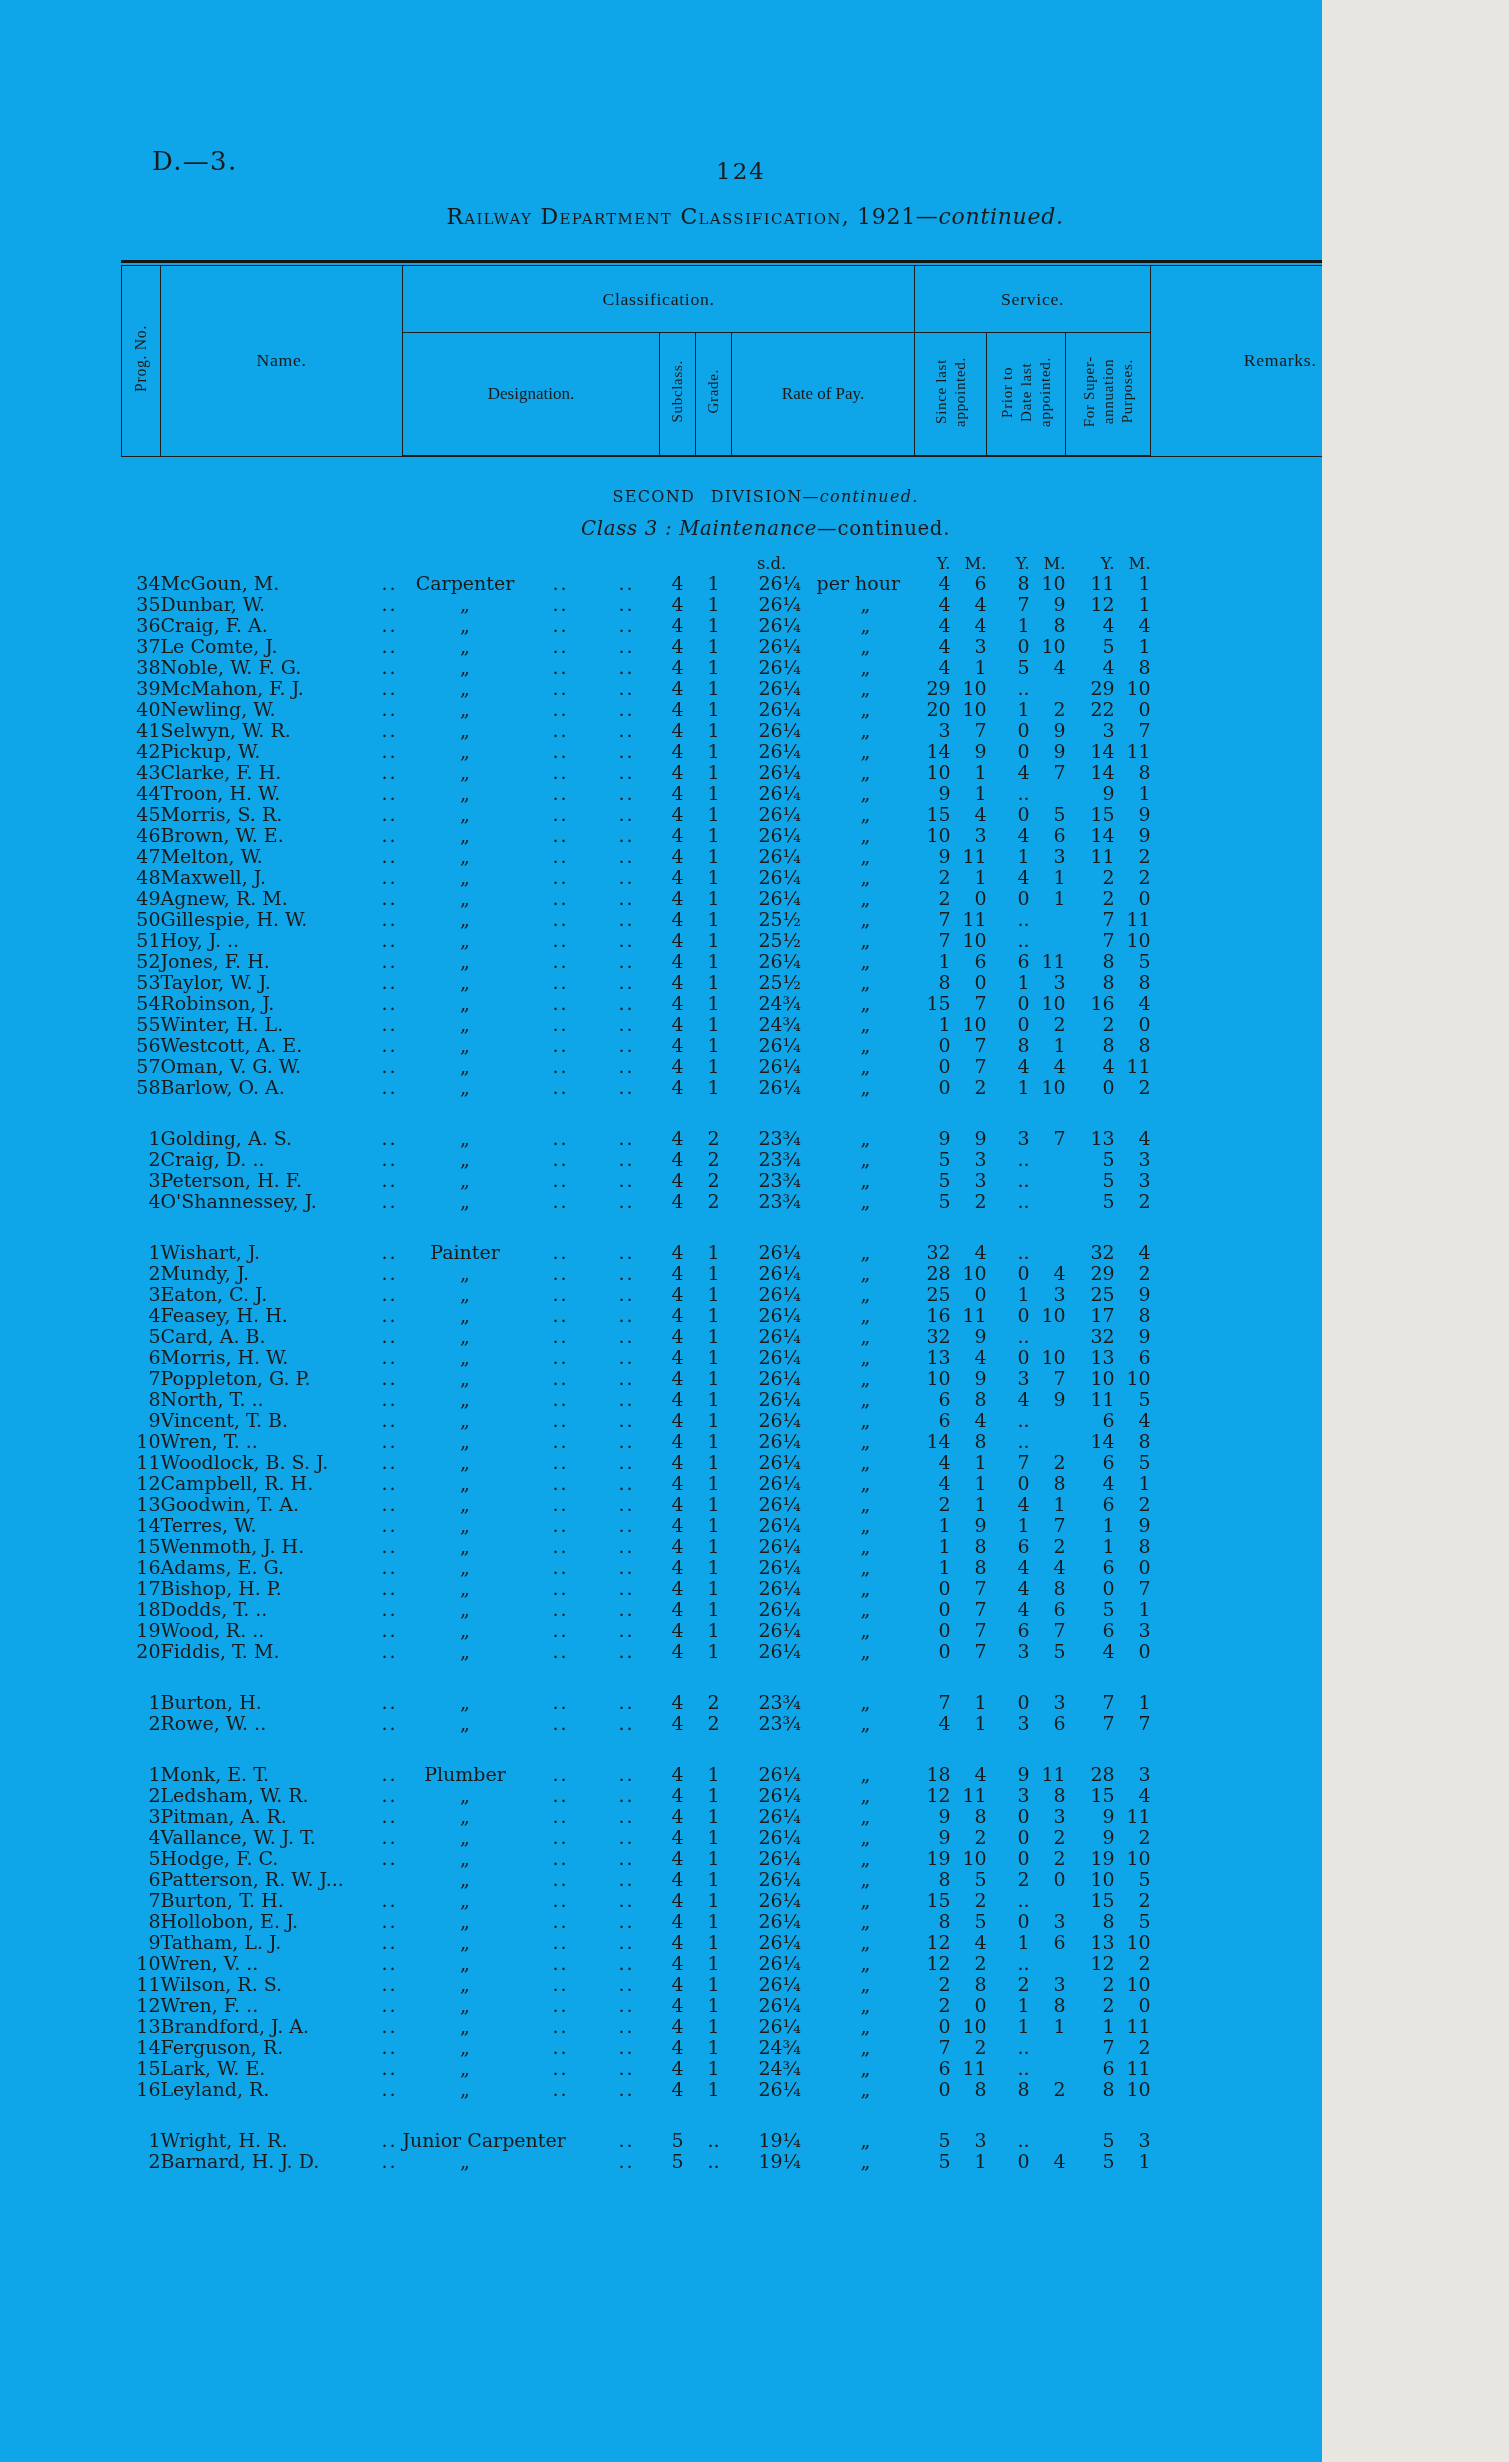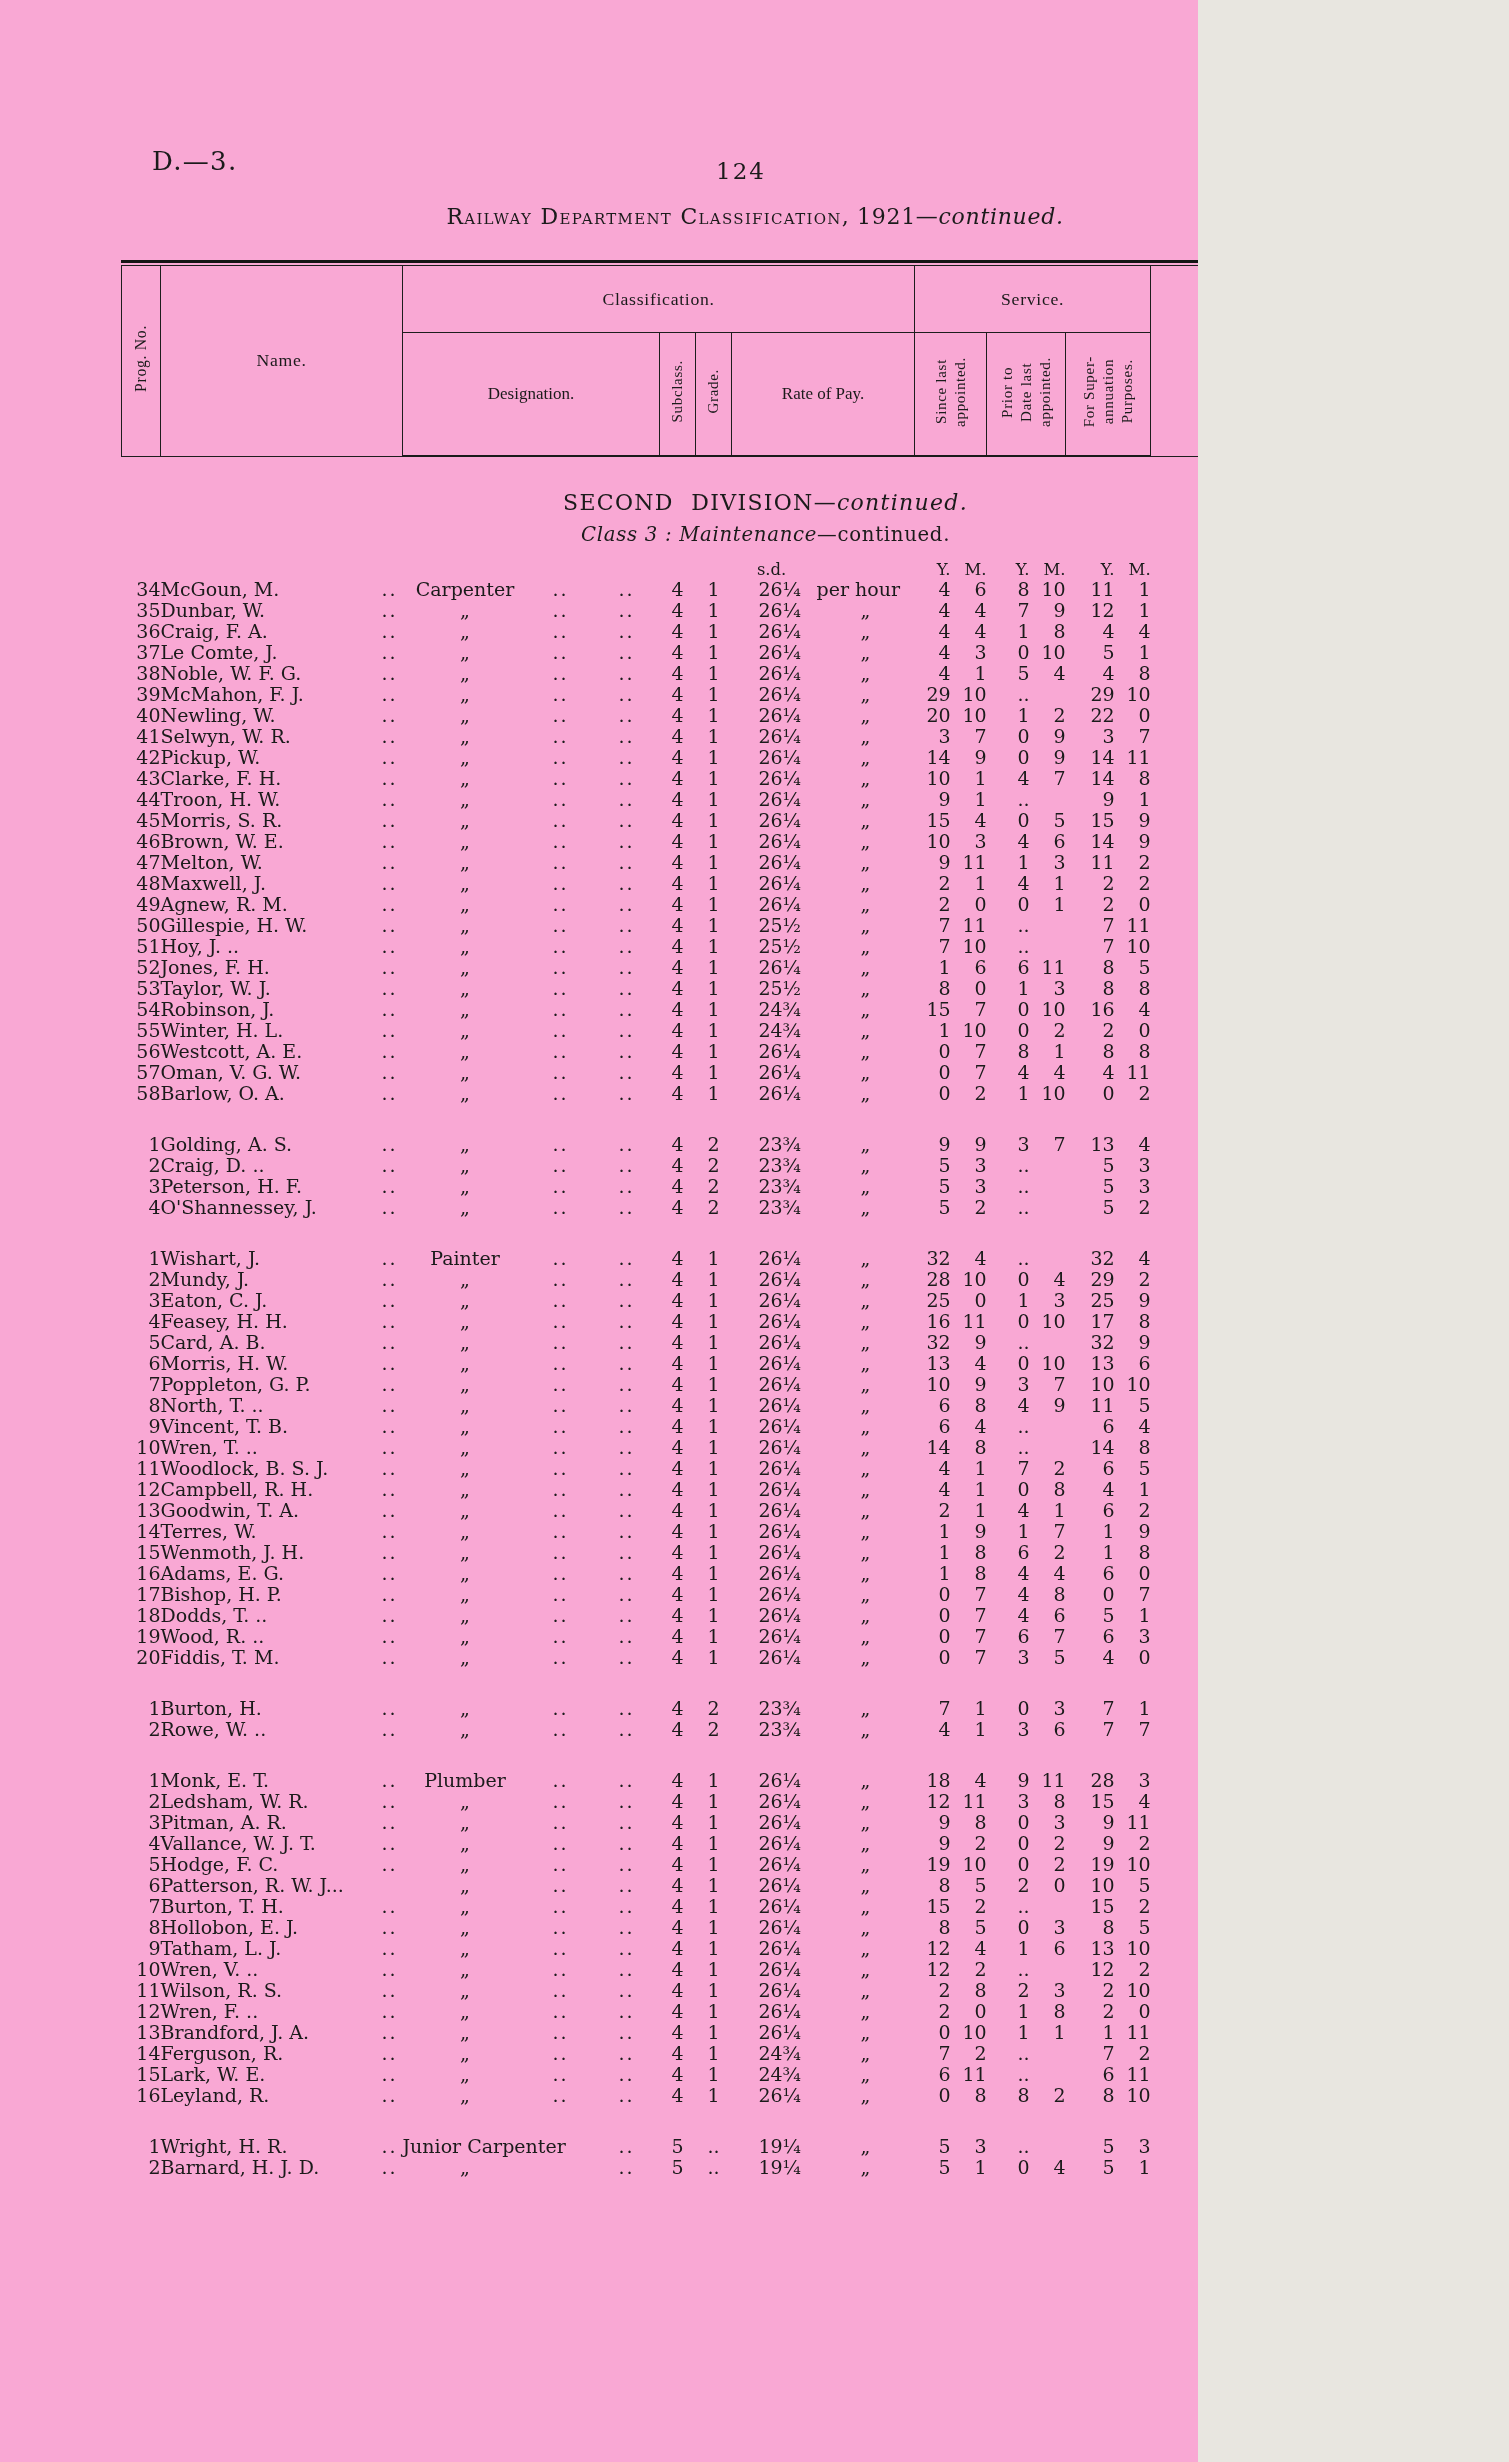--- a/index.html
+++ b/index.html
@@ -1,19 +1,19 @@
 <!DOCTYPE html>
 <html style="font-size:10.5px"><head>
 <meta charset="utf-8">
 <style>
   html,body{margin:0;padding:0;background:#e8e6e0;}
   .page{
     position:relative;
-    width:1198px;height:2462px;
-    background:#f9a8d4;
+    width:1322px;height:2462px;
+    background:#0ea5e9;
     color:#1b1b1b;
     font-family:"DejaVu Serif","Liberation Serif",serif;
     overflow:hidden;
   }
   .doc-ref{
     position:absolute;left:152px;top:146px;
     font-size:26px;letter-spacing:1.3px;
   }
   .page-number{
     position:absolute;left:0;top:158px;width:1482px;
@@ -43,21 +43,21 @@
   .vx{
     display:inline-block;
     writing-mode:vertical-rl;transform:rotate(180deg);
     white-space:pre-line;line-height:1.25;font-size:15px;
     letter-spacing:0.7px;
   }
   th .vx-big{font-size:15.7px;}
   table.main td{
     border:none;padding:0;overflow:visible;
   }
-  tr.sec1 td{padding-top:28px;height:34px;font-size:22px;text-align:center;letter-spacing:1.3px;word-spacing:9.2px;vertical-align:middle;}
+  tr.sec1 td{padding-top:22px;height:34px;font-size:16px;text-align:center;letter-spacing:1.3px;word-spacing:9.2px;vertical-align:middle;}
   tr.sec2 td{height:31px;font-size:19.7px;text-align:center;letter-spacing:0.7px;vertical-align:middle;}
   tr.units td{height:29px;font-size:16.4px;vertical-align:bottom;white-space:nowrap;}
   tr.datarow td{height:21px;font-size:19px;line-height:21px;white-space:nowrap;vertical-align:bottom;}
   tr.gap td{height:30px;}
   .c-prog{text-align:right;padding-right:7.9px;}
   .c-name{text-align:left;padding-left:6.6px;}
   .c-dots{text-align:center;letter-spacing:2px;}
   .c-desig{text-align:center;}
   .c-center{text-align:center;}
   .c-s{text-align:right;padding-right:7.9px;}

